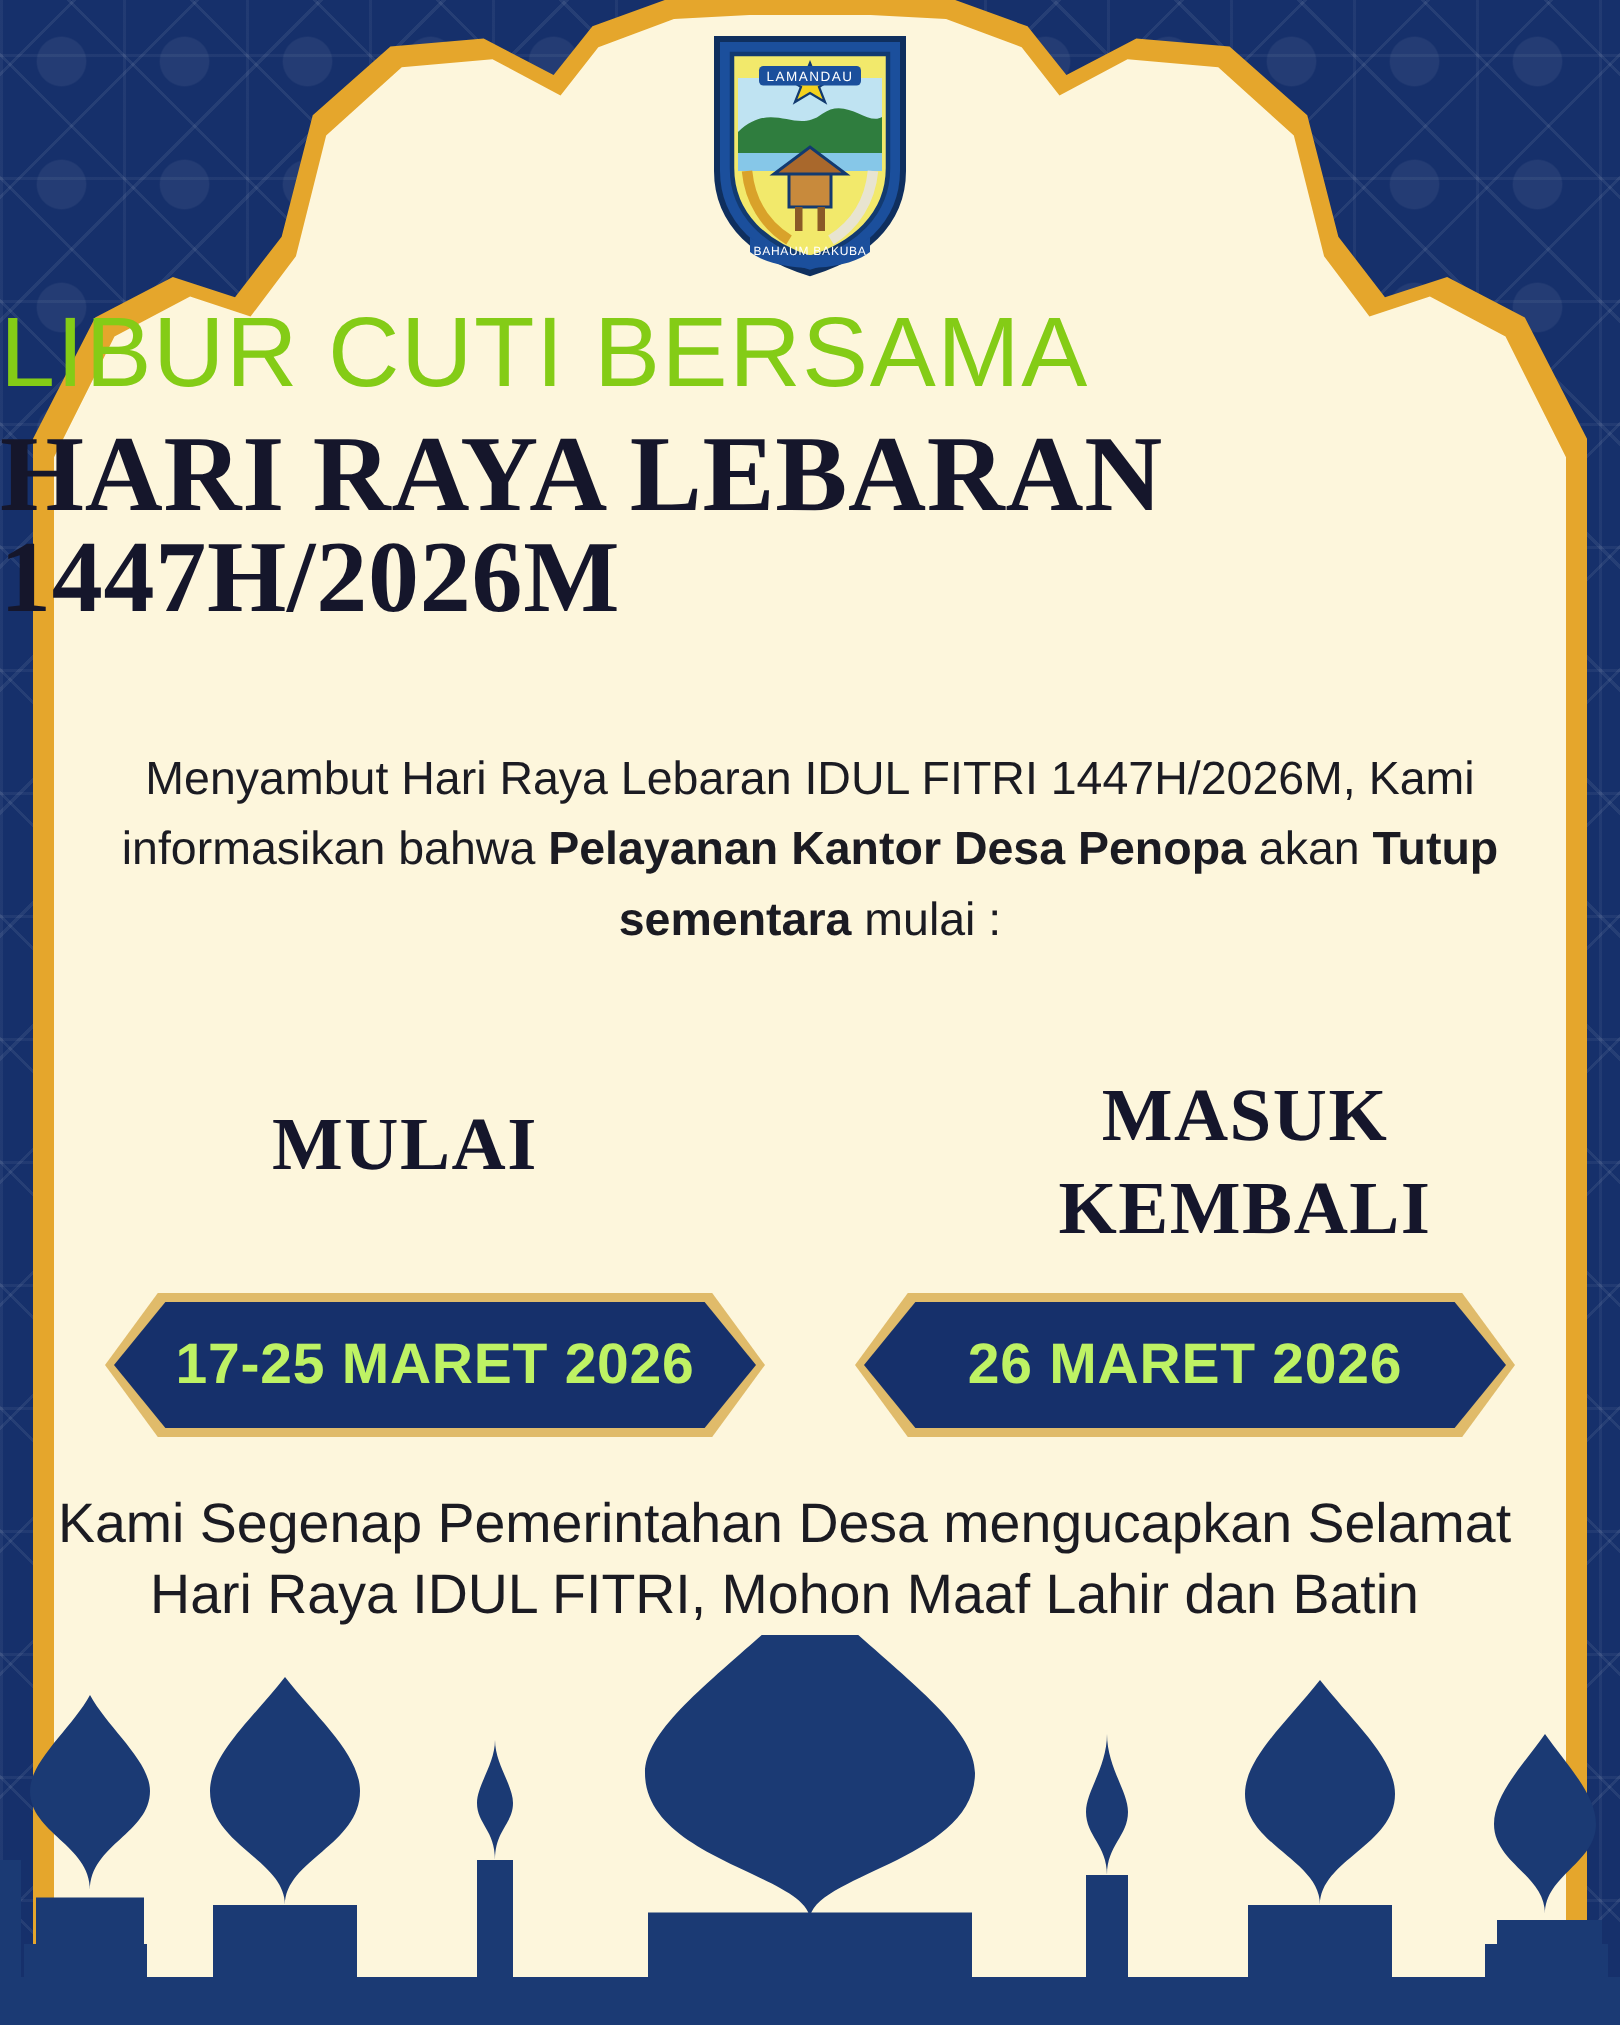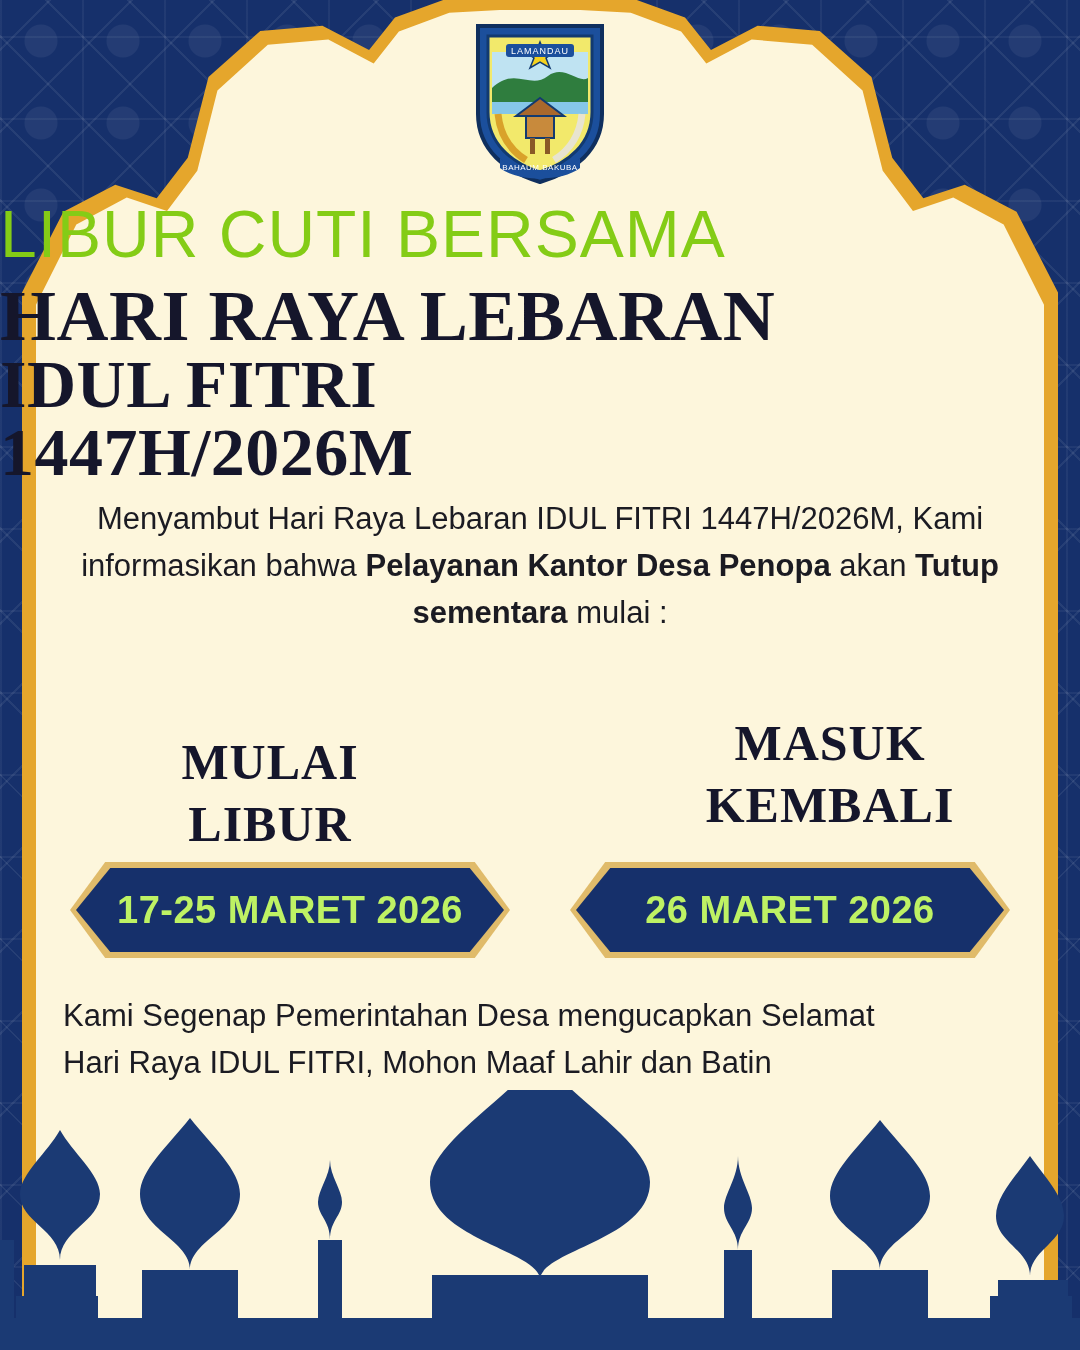--- a/index.html
+++ b/index.html
@@ -185,23 +185,24 @@
     justify-content: center;
     color: #bef264;
     font-size: 38px;
     font-weight: bold;
     letter-spacing: 0.5px;
   }
 
   .closing {
     position: absolute;
     top: 992px;
-    left: 63px;
+    left: 33px;
     width: 980px;
-    font-size: 31px;
+    text-align: center;
+    font-size: 37px;
     line-height: 47px;
     color: #1b1b22;
   }
 
   
   .skyline {
     position: absolute;
     left: 0;
     bottom: 0;
     width: 1080px;
@@ -239,32 +240,30 @@
         <text x="70" y="36" text-anchor="middle" font-family="Liberation Sans, sans-serif" font-size="9" fill="#ffffff" letter-spacing="1">LAMANDAU</text>
         <path d="M30 140 C48 156 92 156 110 140 L110 150 C92 164 48 164 30 150 Z" fill="#1b4f9c"></path>
         <text x="70" y="152" text-anchor="middle" font-family="Liberation Sans, sans-serif" font-size="8" fill="#ffffff" letter-spacing="0.5">BAHAUM BAKUBA</text>
       </svg>
     </div>
 
     <div class="title-1">LIBUR CUTI BERSAMA</div>
 
     <div class="title-2">
       <span class="l1">HARI RAYA LEBARAN</span>
-      <span class="l2">IDUL FITRI</span>
       <span class="l3">1447H/2026M</span>
     </div>
 
     <div class="intro">
       <span>Menyambut Hari Raya Lebaran IDUL FITRI 1447H/2026M, Kami informasikan bahwa </span><b>Pelayanan Kantor Desa Penopa</b><span> akan </span><b>Tutup sementara</b><span> mulai :</span>
     </div>
 
     <div class="col left">
       <div class="col-title">
         <div>MULAI</div>
-        <div>LIBUR</div>
       </div>
     </div>
 
     <div class="col right">
       <div class="col-title">
         <div>MASUK</div>
         <div>KEMBALI</div>
       </div>
     </div>
 

